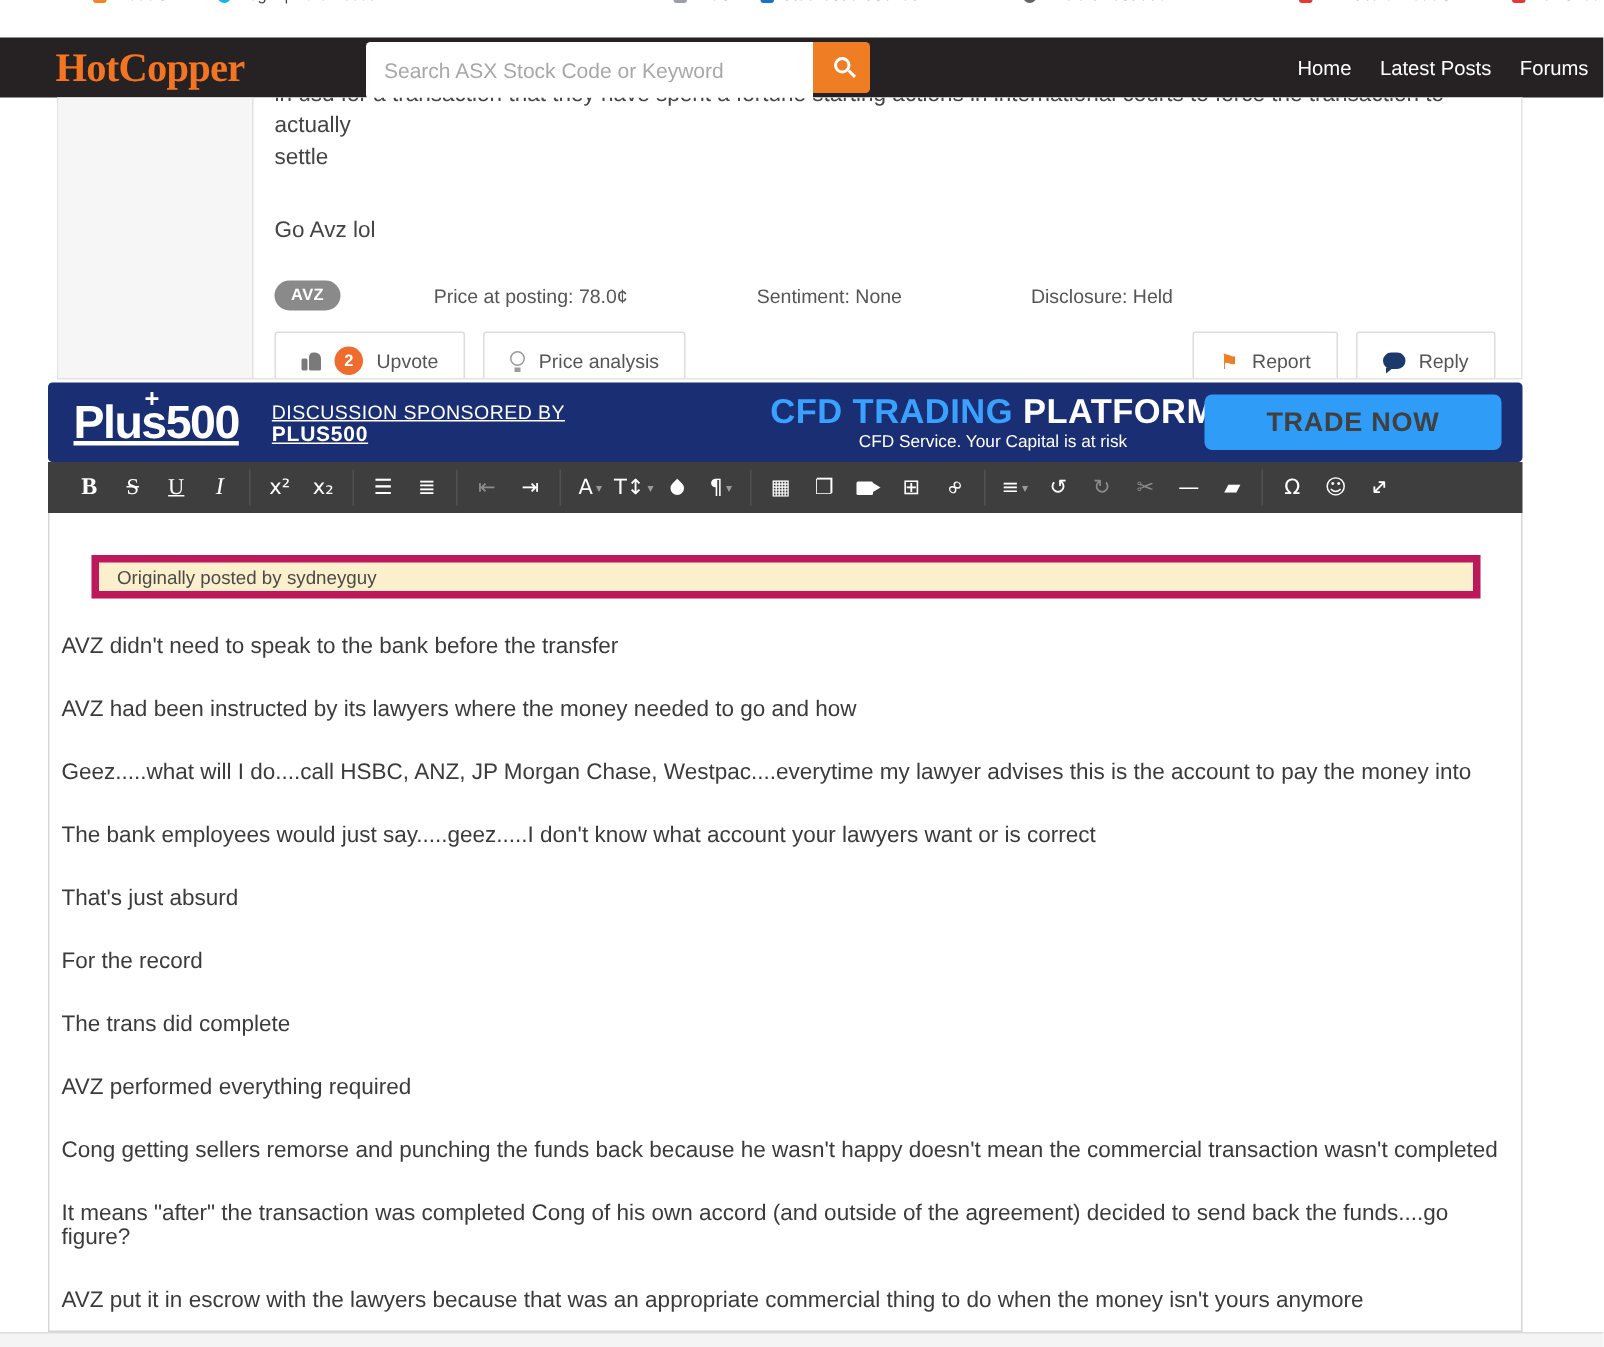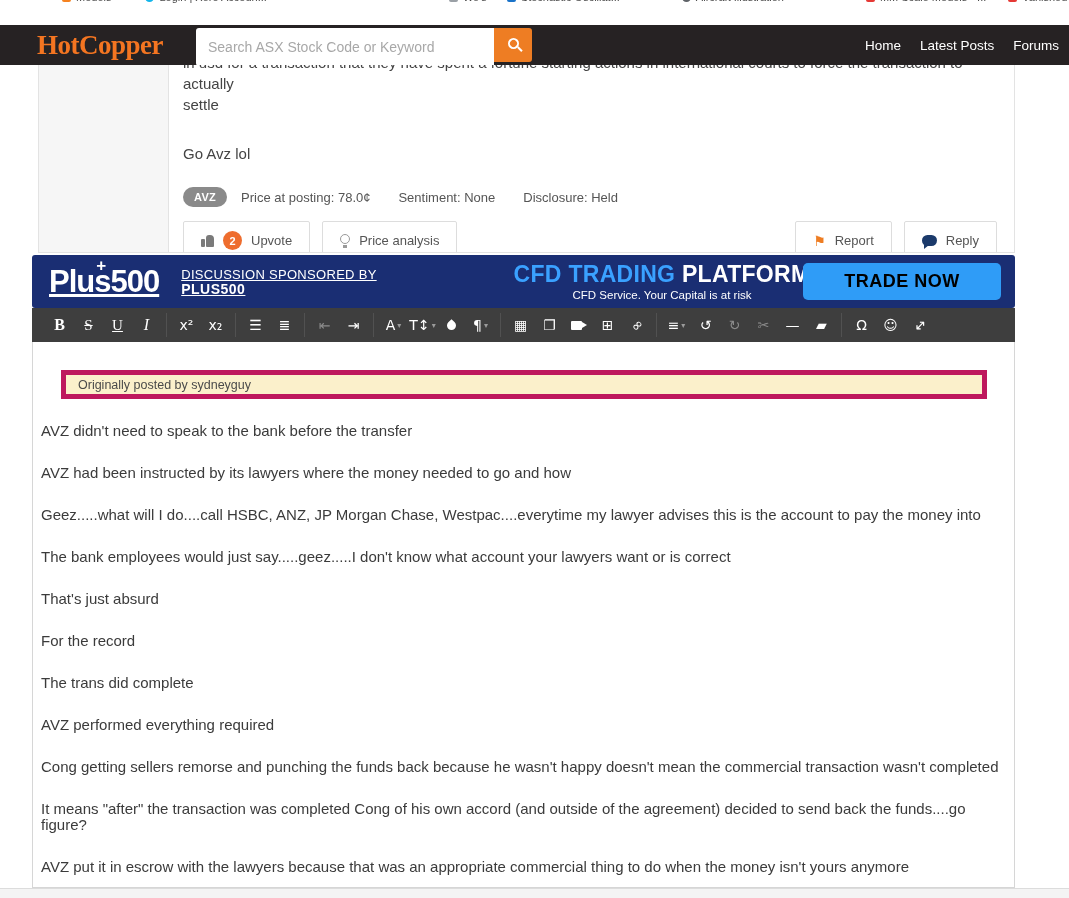--- a/index.html
+++ b/index.html
@@ -7,41 +7,41 @@
 
   
   .bookmarks-bar{ height:12px; background:#fff; overflow:hidden; }
   .bm-inner{ display:flex; align-items:flex-end; margin-top:-9px; white-space:nowrap; }
   .bm-item{ display:flex; align-items:center; gap:5px; font-size:11px; color:#4a4a4a; }
   .bm-ico{ width:9px; height:9px; display:inline-block; flex:none; }
 
   .gap-strip{ height:13px; background:#fff; }
 
   
-  .hdr{ height:40px; background:#262223; display:flex; align-items:center; }
+  .hdr{ height:40px; background:#262223; display:flex; align-items:center;gap:48px; }
   .logo{ margin-left:37px; font-family:"Liberation Serif", serif; font-weight:bold; font-size:27px; color:#f47521; letter-spacing:-0.5px; cursor:pointer; }
   .searchbox{ margin-left:33px; display:flex; height:34px; }
   .searchbox input{ width:298px; height:38px; border:none; outline:none; border-radius:3px 0 0 3px; padding:0 12px; font-size:14px; color:#333; font-family:"Liberation Sans",sans-serif; }
   .searchbox input::placeholder{ color:#a8a8a8; }
   .search-btn{ width:38px; height:34px; background:#ee7d23; border:none; border-radius:0 3px 3px 0; display:flex; align-items:center; justify-content:center; cursor:pointer; }
   .mag{ width:11px; height:11px; border:2px solid #fff; border-radius:50%; position:relative; transform:rotate(-45deg); margin-top:-3px; }
   .mag::after{ content:""; position:absolute; top:9px; left:2.5px; width:2px; height:6px; background:#fff; }
   .hdr-nav{ margin-left:auto; margin-right:10px; display:flex; gap:19px; font-size:13.5px; color:#fff; font-weight:500; }
   .hdr-nav span{ cursor:pointer; }
 
   
   .post-card{ margin:0 54px 0 38px; height:188px; border:1px solid #e3e3e3; border-top:none; display:flex; background:#fff; overflow:hidden; }
   .post-side{ width:130px; background:#f6f6f6; border-right:1px solid #e3e3e3; flex:none; }
   .post-main{ flex:1; padding-left:14px; overflow:hidden; }
   .post-body{ font-size:15px; line-height:21px; color:#444; margin-top:-13px; }
   .golol{ margin-top:28px; }
-  .ticker-row{ display:flex; align-items:center; margin-top:23px; font-size:13px; color:#555; }
+  .ticker-row{ display:flex; align-items:center; margin-top:23px; font-size:13px; color:#555;gap:48px; }
   .avz-pill{ background:#8a8a8a; color:#fff; font-weight:bold; font-size:11px; padding:4px 11px; border-radius:11px; letter-spacing:0.3px; cursor:pointer; }
   .ticker-row .stat{ margin-left:14px; }
-  .ticker-row .stat + .stat{ margin-left:28px; }
+  .ticker-row .stat + .stat{ margin-left:38px; }
   .btn-row{ display:flex; align-items:center; margin-top:14px; padding-right:17px; }
   .pbtn{ height:39px; background:#fff; border:1px solid #ddd; border-radius:2px; display:flex; align-items:center; gap:9px; padding:0 17px; font-size:13px; color:#555; font-family:"Liberation Sans",sans-serif; cursor:pointer; }
   .pbtn + .pbtn{ margin-left:12px; }
   .spacer{ flex:1; }
   .thumb{ width:13px; height:12px; position:relative; }
   .thumb::before{ content:""; position:absolute; left:0; bottom:0; width:4px; height:8px; background:#7a7a7a; border-radius:1px; }
   .thumb::after{ content:""; position:absolute; left:5px; bottom:0; width:8px; height:12px; background:#7a7a7a; border-radius:3px 4px 1px 1px; }
   .count-badge{ width:19px; height:19px; background:#ee6d2e; color:#fff; border-radius:50%; font-size:11px; font-weight:bold; display:flex; align-items:center; justify-content:center; }
   .bulb{ width:10px; height:10px; border:1.5px solid #9a9a9a; border-radius:50%; position:relative; margin-top:-4px; }
   .bulb::after{ content:""; position:absolute; left:2px; top:10px; width:4px; height:3px; background:#9a9a9a; }
@@ -53,21 +53,21 @@
   .banner{ margin:2px 54px 0 32px; height:53px; background:#1a2e73; border-radius:3px; display:flex; align-items:center; position:relative; color:#fff;text-decoration:underline; }
   .p500{ margin-left:17px; font-size:31px; font-weight:bold; letter-spacing:-1px; position:relative; }
   .p500 .plus{ position:absolute; top:-8px; right:53px; font-size:17px; font-weight:bold; letter-spacing:0; }
   .sponsor{ margin-left:22px; line-height:15px; }
   .sponsor .l1{ font-size:13px; letter-spacing:0.3px; }
   .sponsor .l2{ font-size:14px; font-weight:bold; letter-spacing:0.5px; }
   .headline{ position:absolute; left:430px; width:400px; text-align:center; top:6px; }
   .headline .big{ font-size:23px; font-weight:bold; letter-spacing:0.3px; }
   .headline .big .hl{ color:#3aa1ff; }
   .headline .sub{ font-size:11.5px; margin-top:1px; }
-  .cta{ position:absolute; right:14px; top:8px; width:198px; height:37px; background:#2f9cf7; border:none; border-radius:5px; color:#000000; font-weight:bold; font-size:18px; letter-spacing:0.5px; font-family:"Liberation Sans",sans-serif; cursor:pointer; }
+  .cta{ position:absolute; right:14px; top:8px; width:198px; height:37px; background:#2f9cf7; border:none; border-radius:5px; color:#404040; font-weight:bold; font-size:18px; letter-spacing:0.5px; font-family:"Liberation Sans",sans-serif; cursor:pointer; }
 
   
   .toolbar{ margin:0 54px 0 32px; height:34px; background:#3e3e3e; display:flex; align-items:center; padding-left:8px; }
   .tb-group{ display:flex; align-items:center; padding:0 5px; height:24px; border-right:1px solid rgba(255,255,255,0.10); }
   .tb-group:last-child{ border-right:none; }
   .tb-btn{ min-width:29px; height:26px; background:none; border:none; color:#fff; font-size:14px; display:flex; align-items:center; justify-content:center; cursor:pointer; font-family:"DejaVu Sans", sans-serif; }
   .tb-btn.dis{ color:#8b8b8b; cursor:default; }
   .tb-btn .g{ line-height:1; }
   .tb-btn.b .g{ font-weight:bold; font-family:"Liberation Serif",serif; font-size:16px; }
   .tb-btn.s .g{ text-decoration:line-through; font-family:"Liberation Serif",serif; font-size:15px; }

